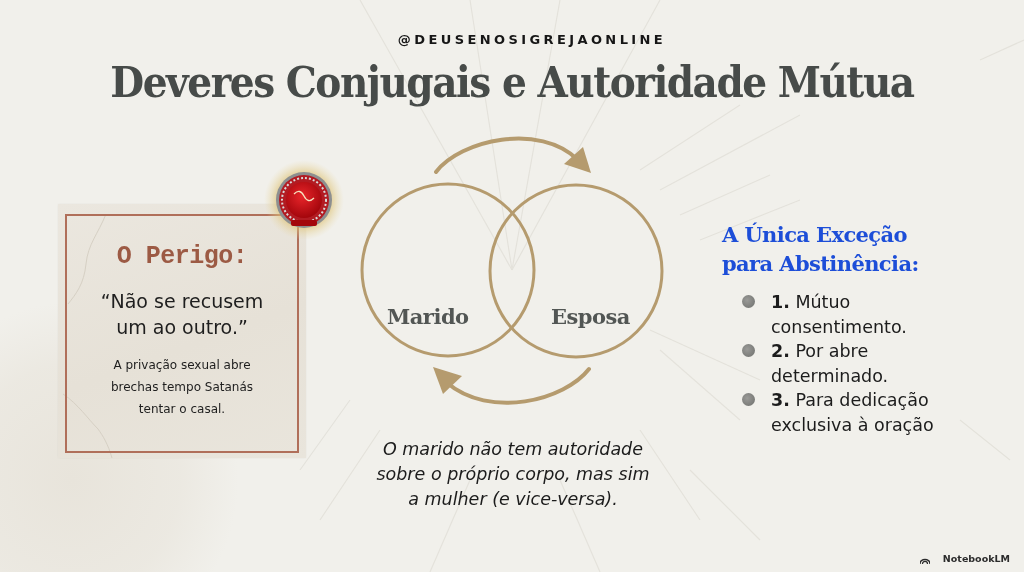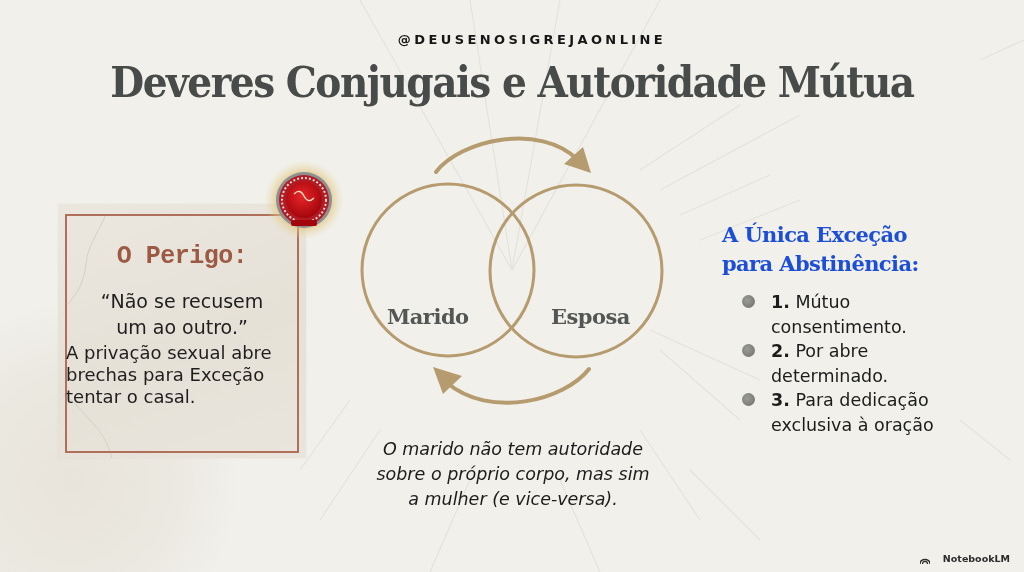--- a/index.html
+++ b/index.html
@@ -40,22 +40,22 @@
   .card-title {
     position: absolute; left: 0; right: 0; top: 38px; text-align: center;
     font-family: Liberation Mono, monospace; font-weight: bold; font-size: 25px;
     color: #9c5a44; letter-spacing: -0.5px;
   }
   .card-quote {
     position: absolute; left: 8px; right: 8px; top: 84px; text-align: center;
     font-size: 19px; line-height: 26px; color: #1e1e1e;
   }
   .card-body {
-    position: absolute; left: 8px; right: 8px; top: 138px; 
-    font-size: 18px; line-height: 22px; color: #1e1e1e;
+    position: absolute; left: 8px; right: 8px; top: 150px; text-align: center;
+    font-size: 12px; line-height: 22px; color: #1e1e1e;
   }
   .seal {
     position: absolute; left: 264px; top: 160px; width: 84px; height: 84px;
   }
   
   .diagram { position: absolute; left: 0; top: 0; width: 1024px; height: 572px; }
   .circle-label {
     position: absolute; font-family: "DejaVu Serif", serif; font-weight: bold;
     font-size: 21px; color: #525654; letter-spacing: -0.5px; margin-top: 48px;
   }
@@ -118,21 +118,21 @@
     <path d="M5 190 C 20 200, 30 215, 40 225 C 45 232, 50 240, 54 254" stroke="#d6d0c4" stroke-width="1" fill="none"></path>
   </svg>
   <div class="frame"></div>
   <div class="card-title">O Perigo:</div>
   <div class="card-quote">
     <div>“Não se recusem</div>
     <div>um ao outro.”</div>
   </div>
   <div class="card-body">
     <div>A privação sexual abre</div>
-    <div>brechas para Exceção</div>
+    <div>brechas tempo Satanás</div>
     <div>tentar o casal.</div>
   </div>
 </div>
 
 <svg class="seal" width="84" height="84" viewBox="0 0 84 84">
   <defs>
     <radialGradient id="glit" cx="50%" cy="50%" r="50%">
       <stop offset="55%" stop-color="#d9b860" stop-opacity="0.9"></stop>
       <stop offset="100%" stop-color="#e9d9a6" stop-opacity="0"></stop>
     </radialGradient>

